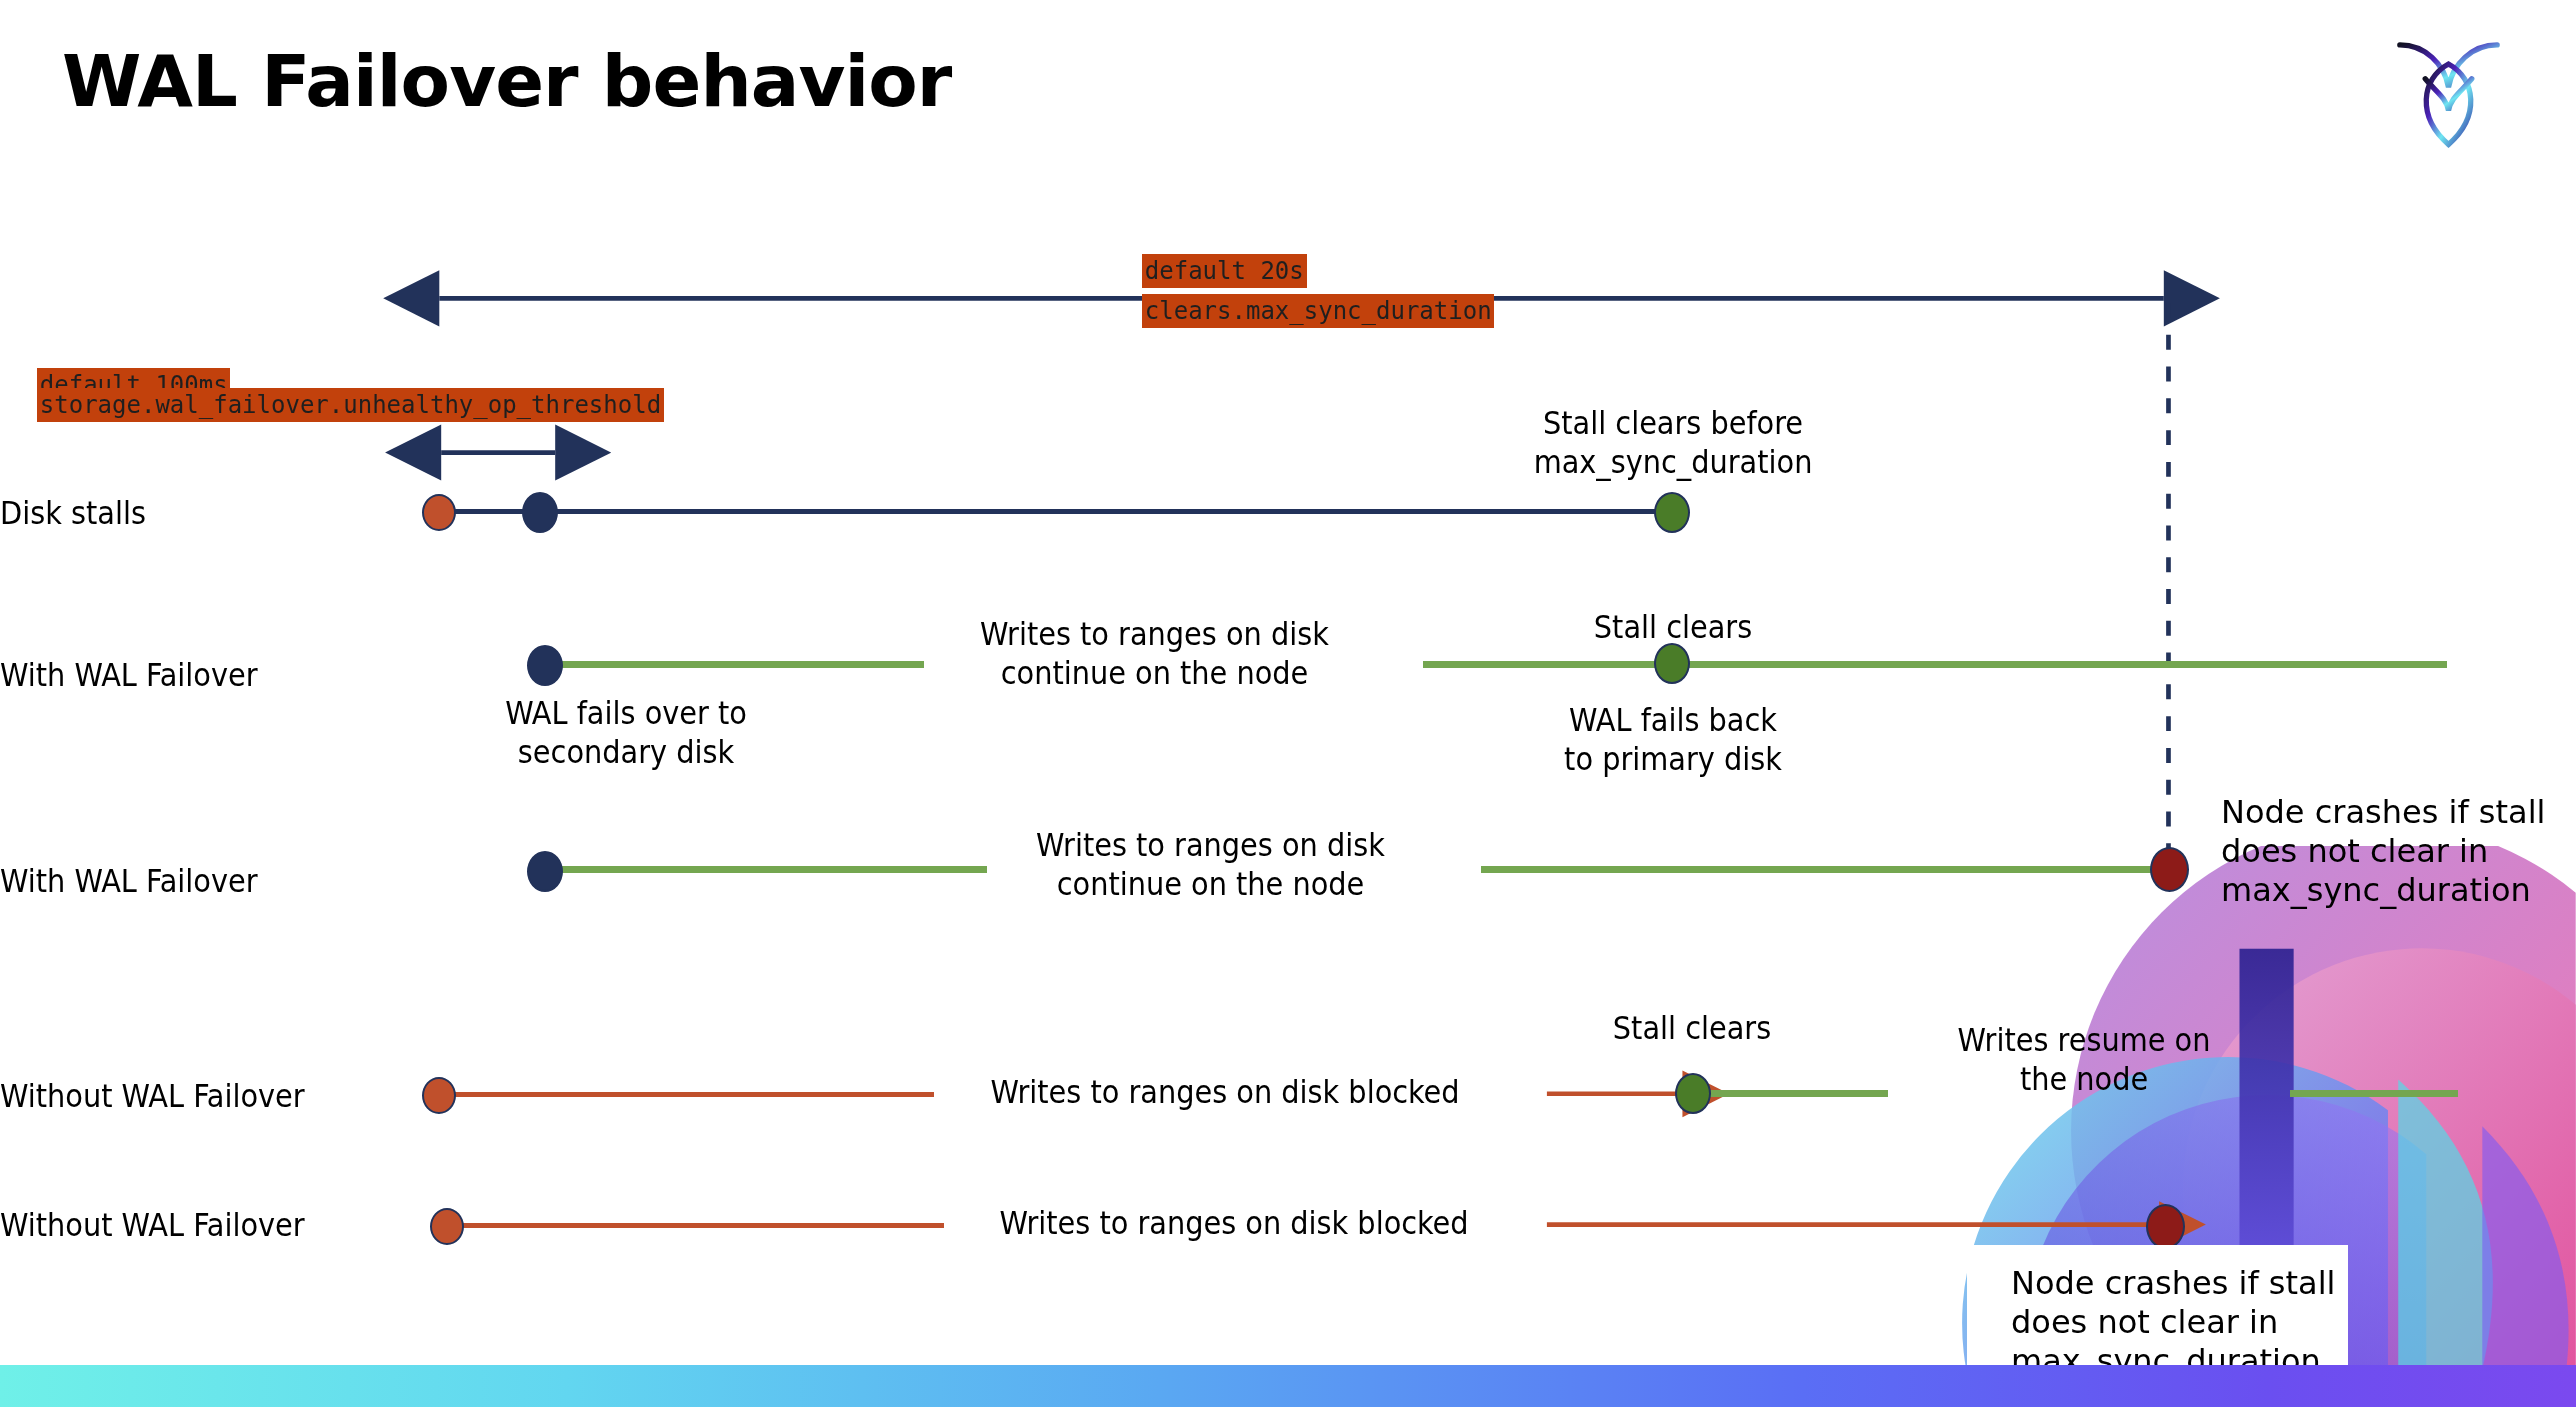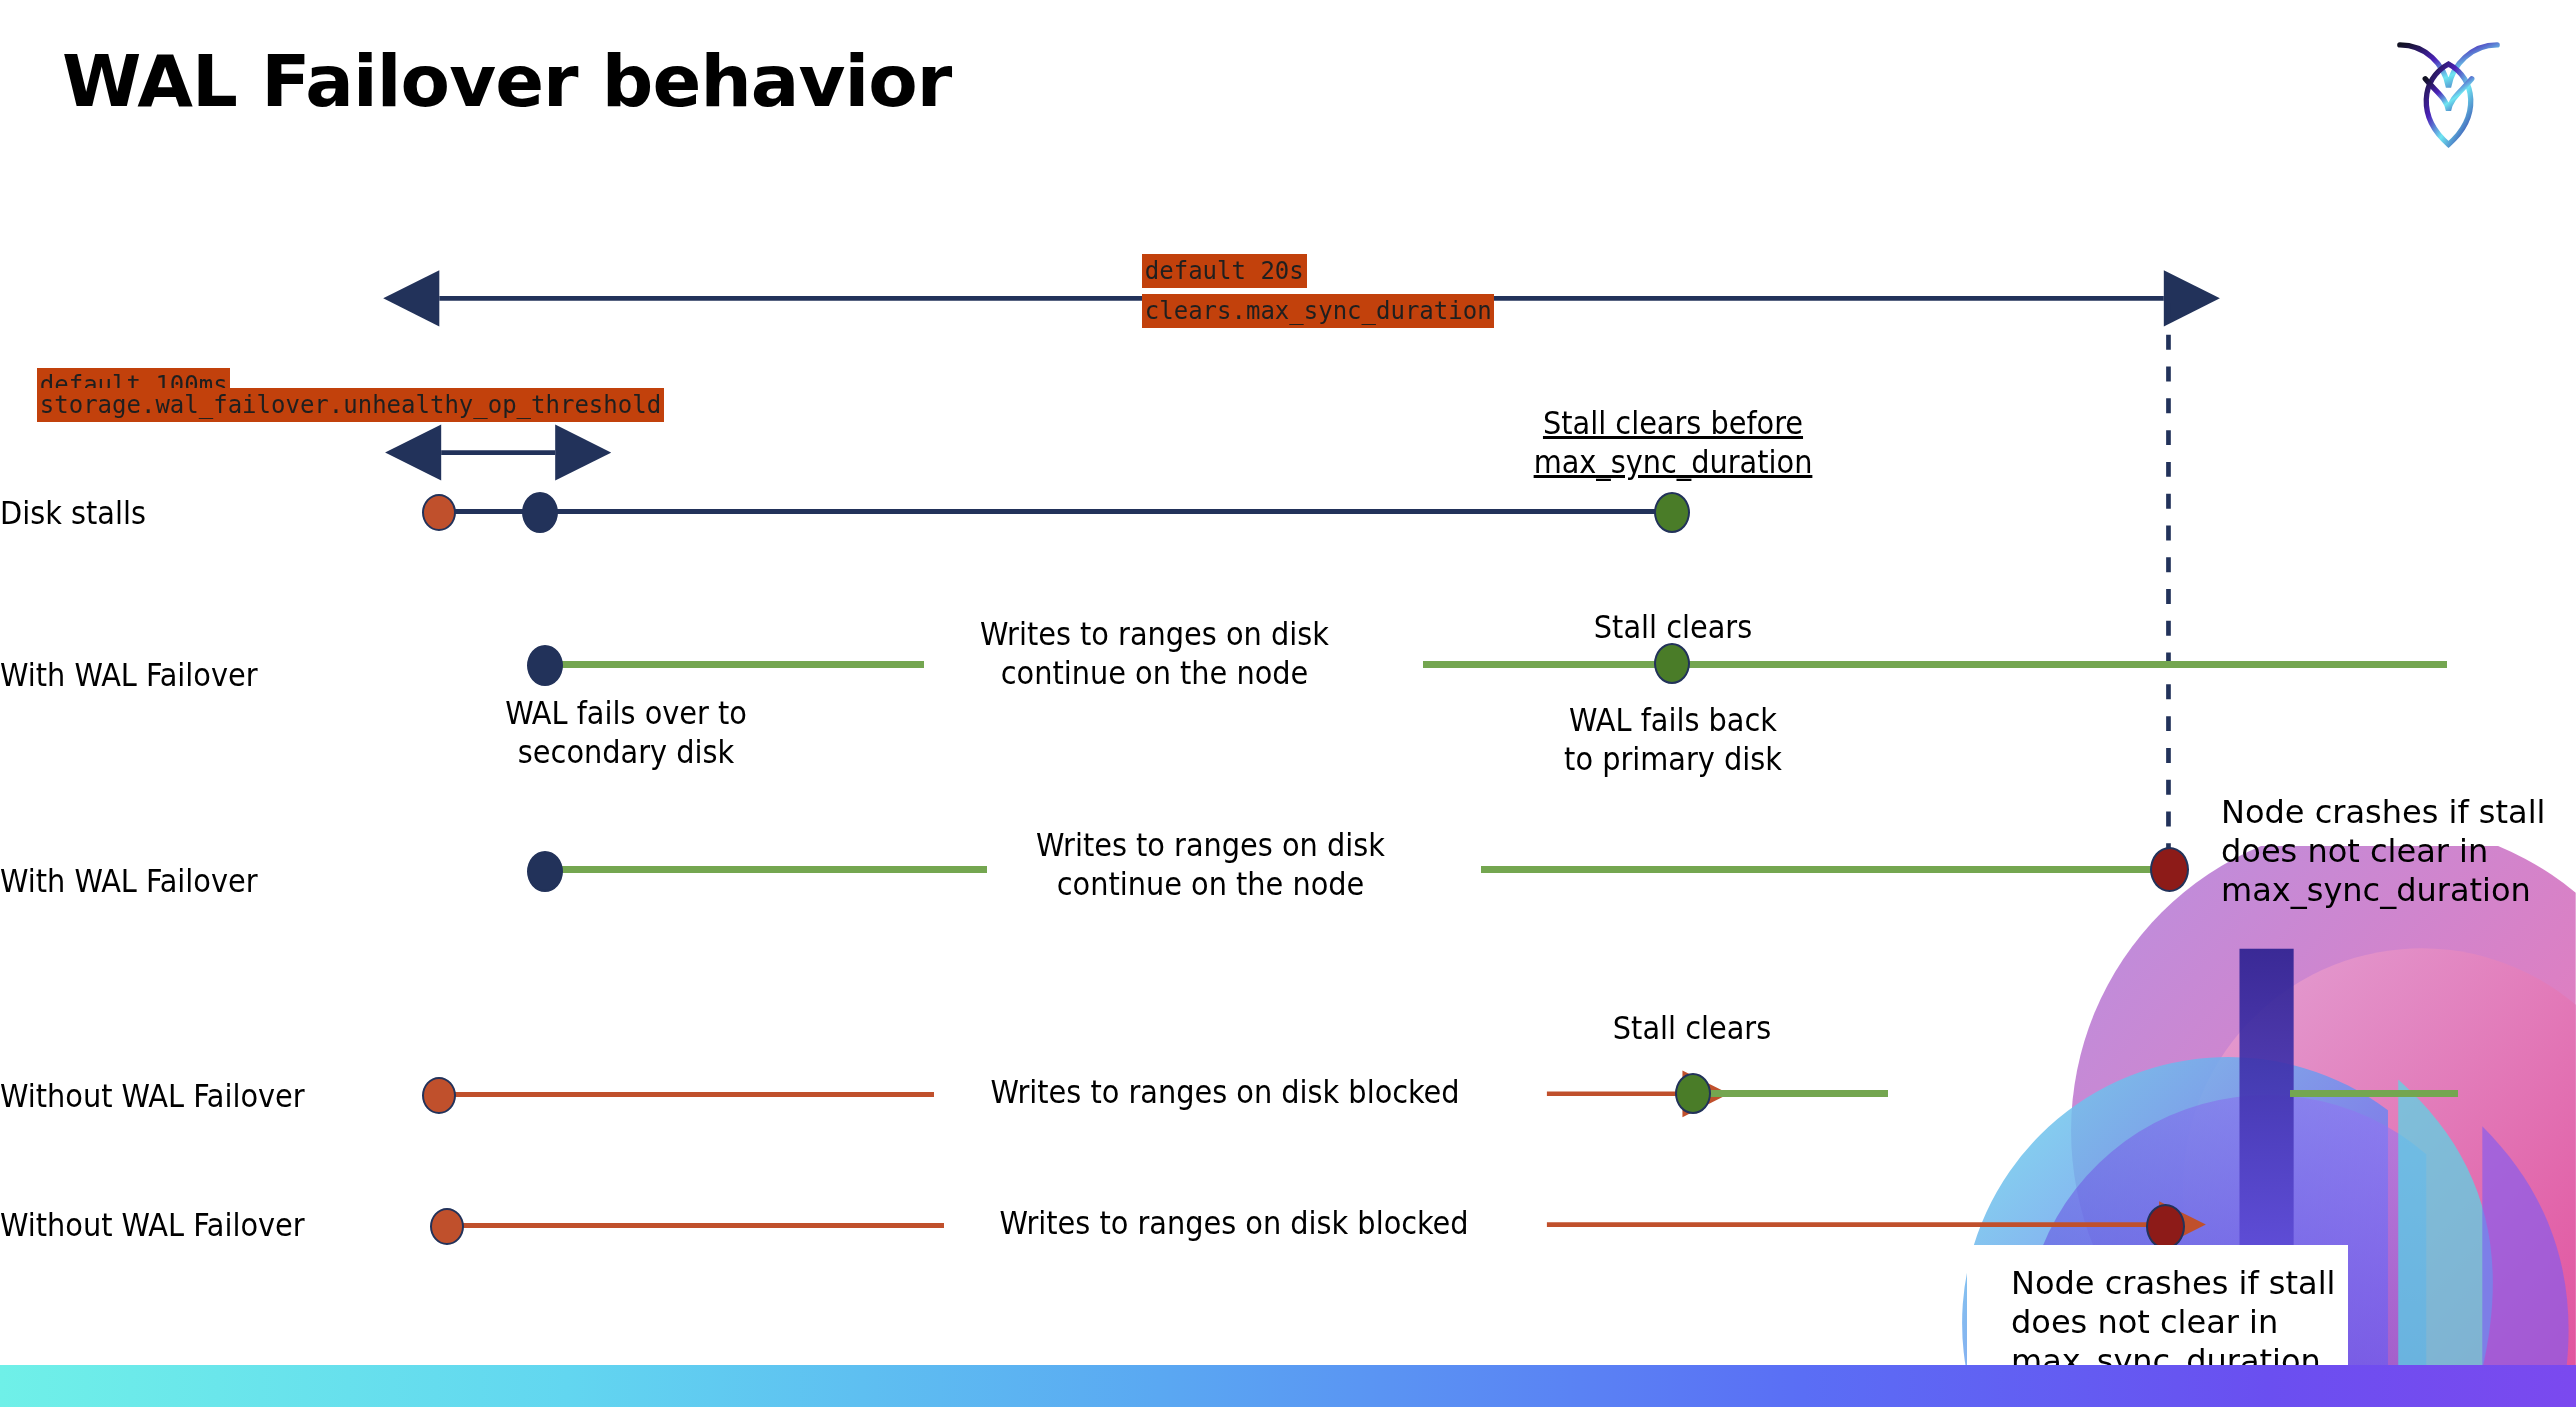--- a/index.html
+++ b/index.html
@@ -160,21 +160,21 @@
   <div class="code" style="left:37px;top:368px;">default 100ms</div>
   <div class="code" style="left:37px;top:388px;">storage.wal_failover.unhealthy_op_threshold</div>
 
   <div class="lbl r" style="left:0px;top:494px;width:393px;">Disk stalls</div>
 
   <div class="line navy-line" style="left:439px;top:509px;width:1234px;"></div>
   <div class="dot dot-red" style="left:422px;top:494px;width:34px;height:37px;"></div>
   <div class="dot dot-navy" style="left:522px;top:492px;width:36px;height:41px;"></div>
   <div class="dot dot-green" style="left:1654px;top:492px;width:36px;height:41px;"></div>
 
-  <div class="lbl c" style="left:1458px;top:404px;width:430px;text-decoration:underline;">Stall clears before
+  <div class="lbl c" style="left:1458px;top:404px;width:430px;">Stall clears before
 max_sync_duration</div>
 
   <div class="lbl r" style="left:0px;top:656px;width:355px;">With WAL Failover</div>
 
   <div class="line green-line" style="left:550px;top:661px;width:374px;"></div>
   <div class="line green-line" style="left:1423px;top:661px;width:1024px;"></div>
   <div class="dot dot-navy" style="left:527px;top:645px;width:36px;height:41px;"></div>
   <div class="dot dot-green" style="left:1654px;top:643px;width:36px;height:41px;"></div>
 
   <div class="lbl c" style="left:467px;top:694px;width:318px;">WAL fails over to
@@ -201,20 +201,22 @@
   <div class="lbl r" style="left:0px;top:1077px;width:393px;">Without WAL Failover</div>
 
   <div class="line red-line" style="left:439px;top:1092px;width:495px;"></div>
   <div class="line green-line" style="left:1701px;top:1090px;width:187px;"></div>
   <div class="line green-line" style="left:2290px;top:1090px;width:168px;"></div>
   <div class="dot dot-red" style="left:422px;top:1077px;width:34px;height:37px;"></div>
   <div class="dot dot-green" style="left:1675px;top:1073px;width:36px;height:41px;"></div>
 
   <div class="lbl c" style="left:935px;top:1073px;width:580px;">Writes to ranges on disk  blocked</div>
   <div class="lbl c" style="left:1524px;top:1009px;width:336px;">Stall clears</div>
+  <div class="lbl c" style="left:1916px;top:1021px;width:336px;">Writes resume on
+the node</div>
 
   <div class="lbl r" style="left:0px;top:1206px;width:393px;">Without WAL Failover</div>
 
   <div class="line red-line" style="left:447px;top:1223px;width:497px;"></div>
   <div class="dot dot-red" style="left:430px;top:1208px;width:34px;height:37px;"></div>
   <div class="dot dot-dark" style="left:2146px;top:1204px;width:39px;height:45px;"></div>
 
   <div class="lbl c" style="left:944px;top:1204px;width:580px;">Writes to ranges on disk  blocked</div>
 
   <div class="callout" style="left:1967px;top:1245px;width:381px;height:150px;"></div>

